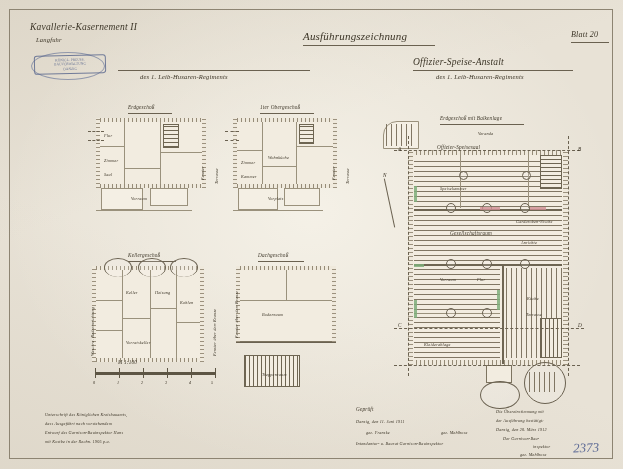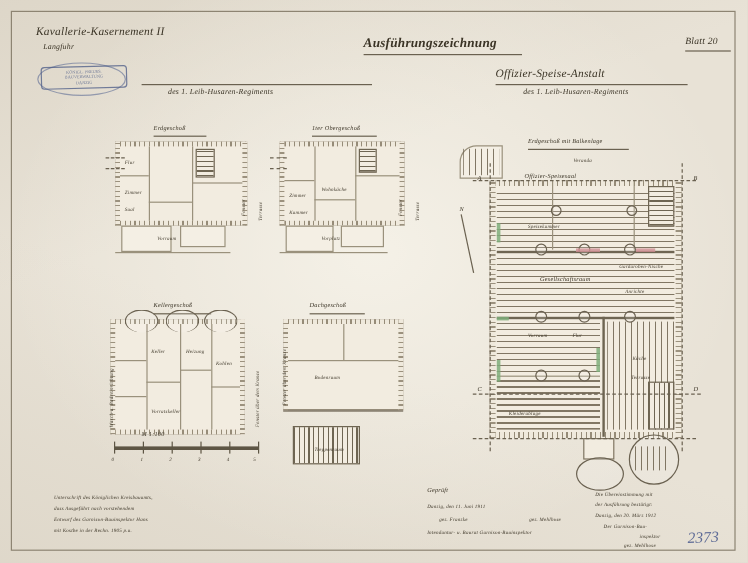--- a/index.html
+++ b/index.html
@@ -27,21 +27,21 @@
     border:1px solid #8d8472;
     box-sizing:border-box;
   }
   .txt{
     position:absolute;
     color:#3b3426;
     white-space:nowrap;
     font-family:"Liberation Serif", serif;
   }
   .hand{ font-style:italic; letter-spacing:0.2px; }
-  .ttl{ font-size:11px;font-weight:bold; }
+  .ttl{ font-size:11px; }
   .ttl2{ font-size:9.5px; }
   .sm{ font-size:6.5px; }
   .xs{ font-size:5.2px; }
   .xxs{ font-size:4.2px; }
 
   
   .plan{ position:absolute; }
   .thin{ position:absolute; background:#9a917c; }
   .hatch{
     position:absolute;

